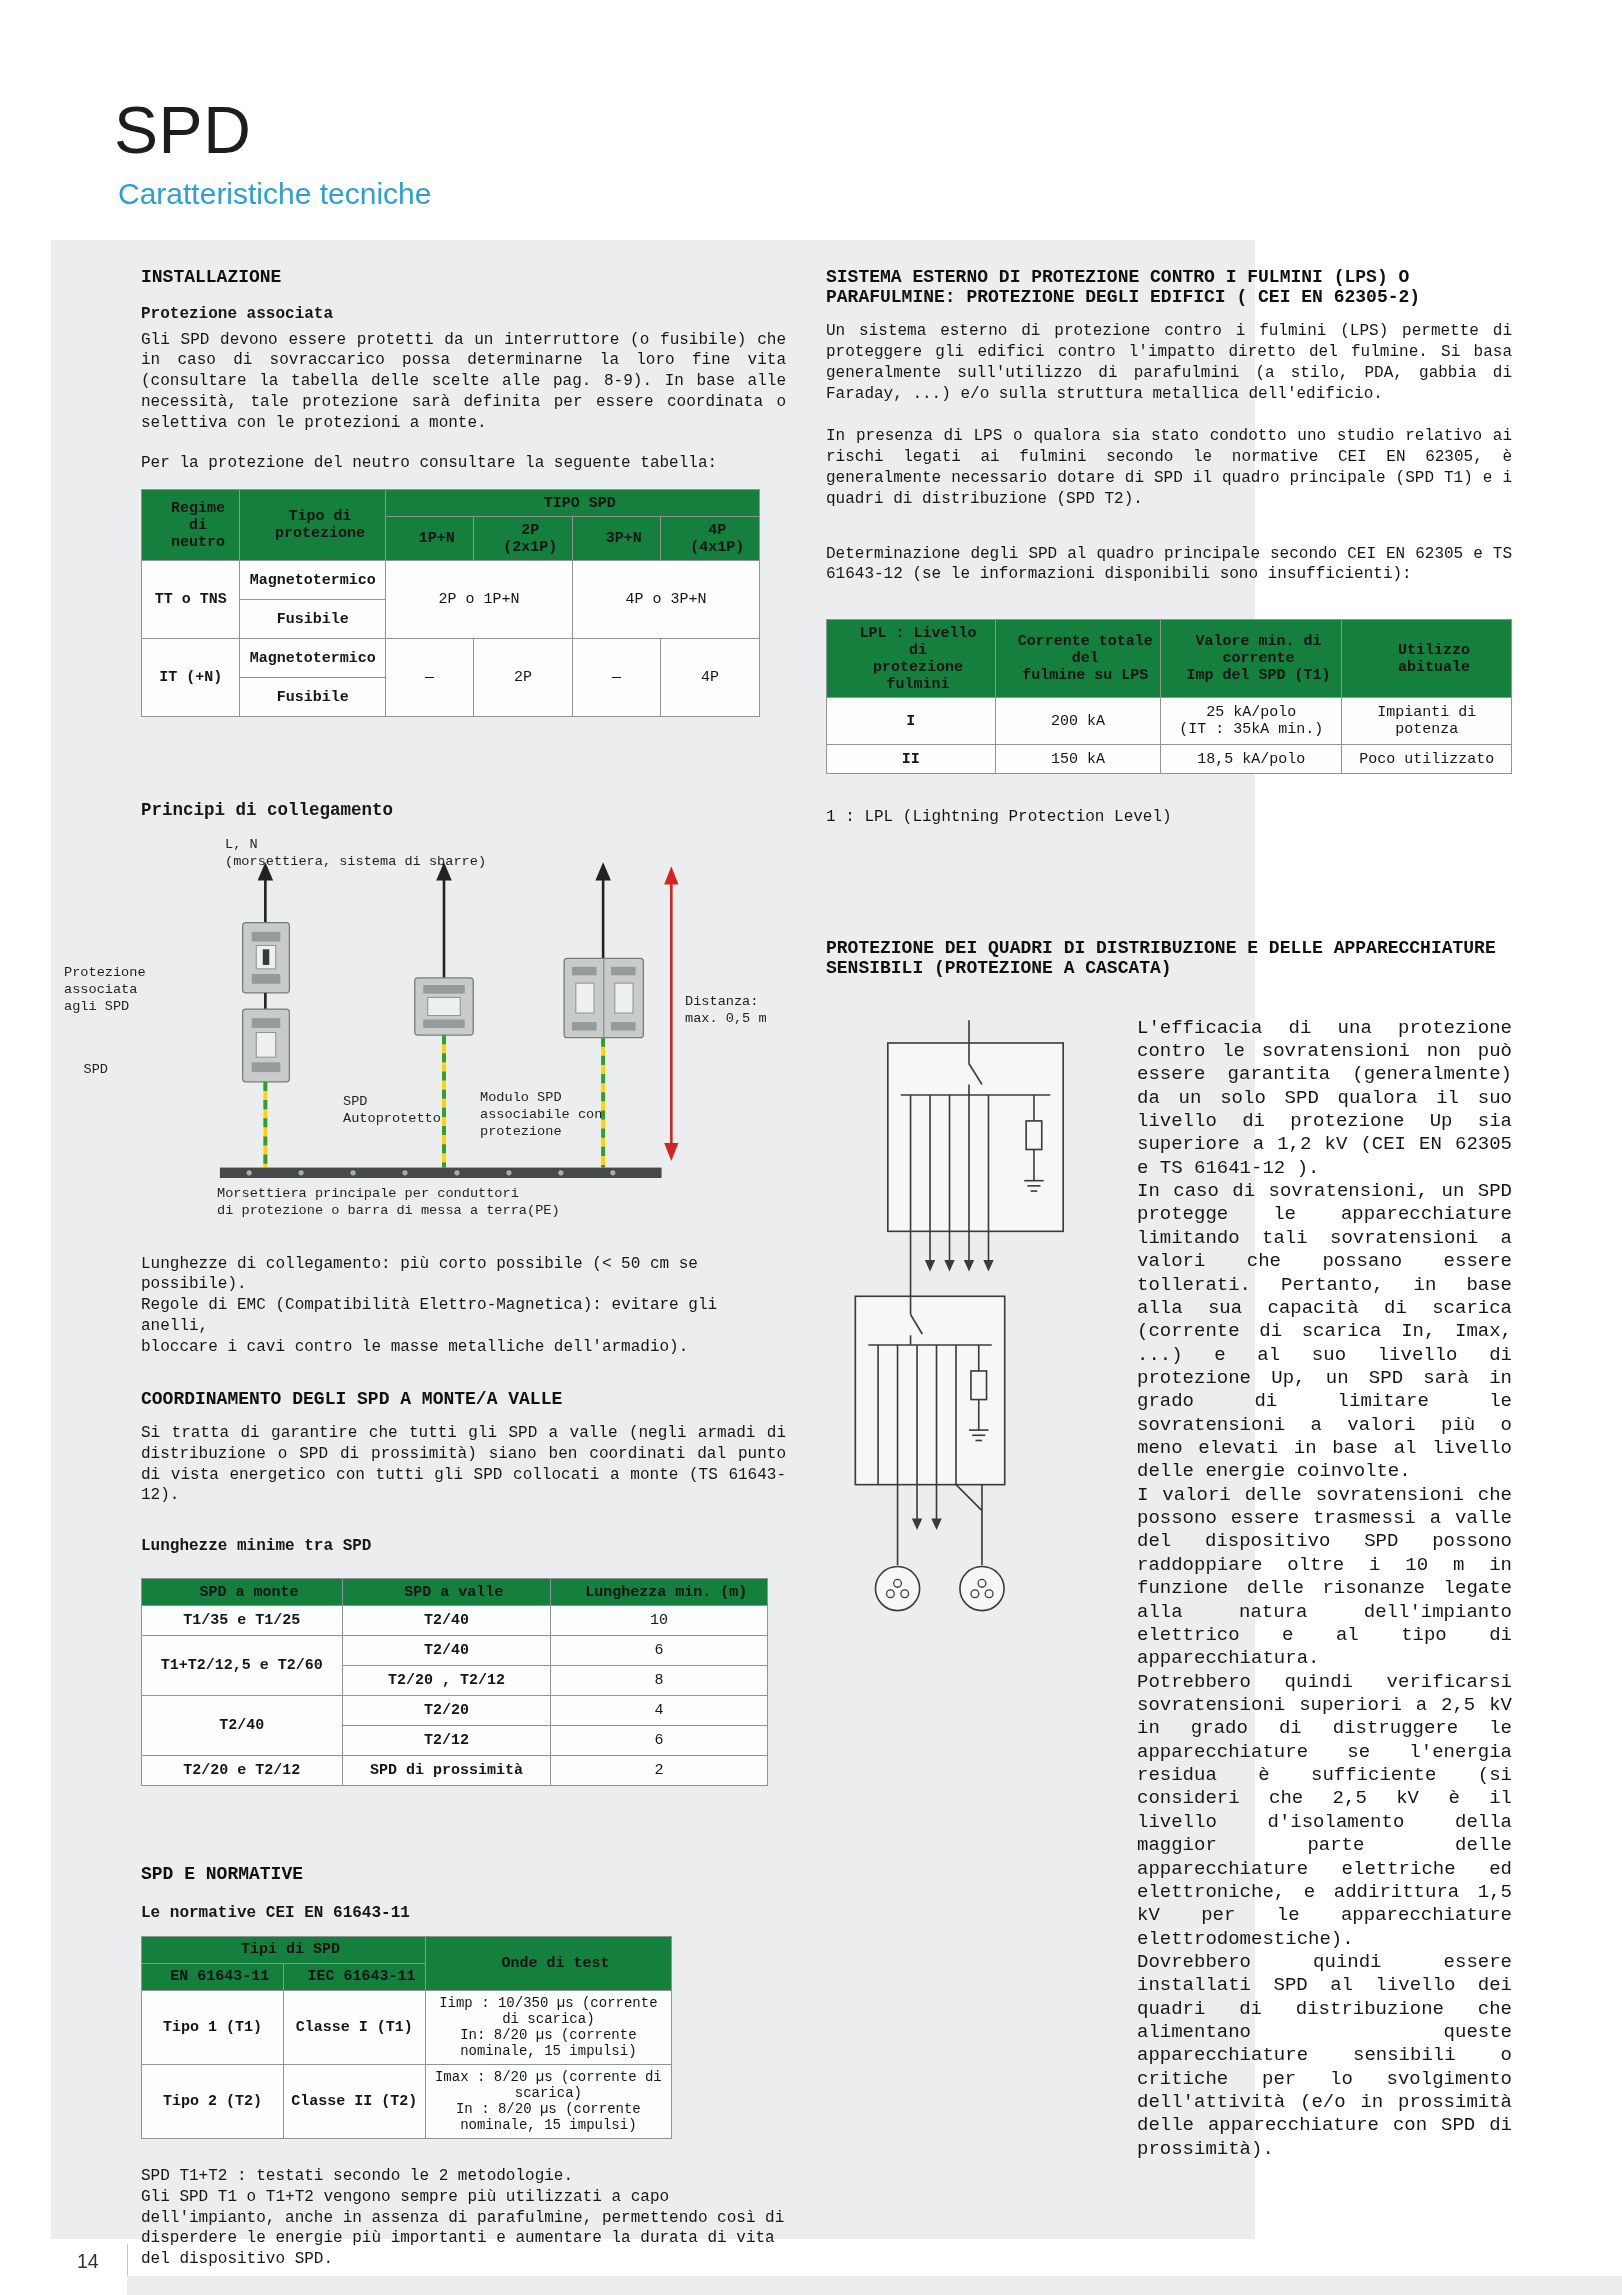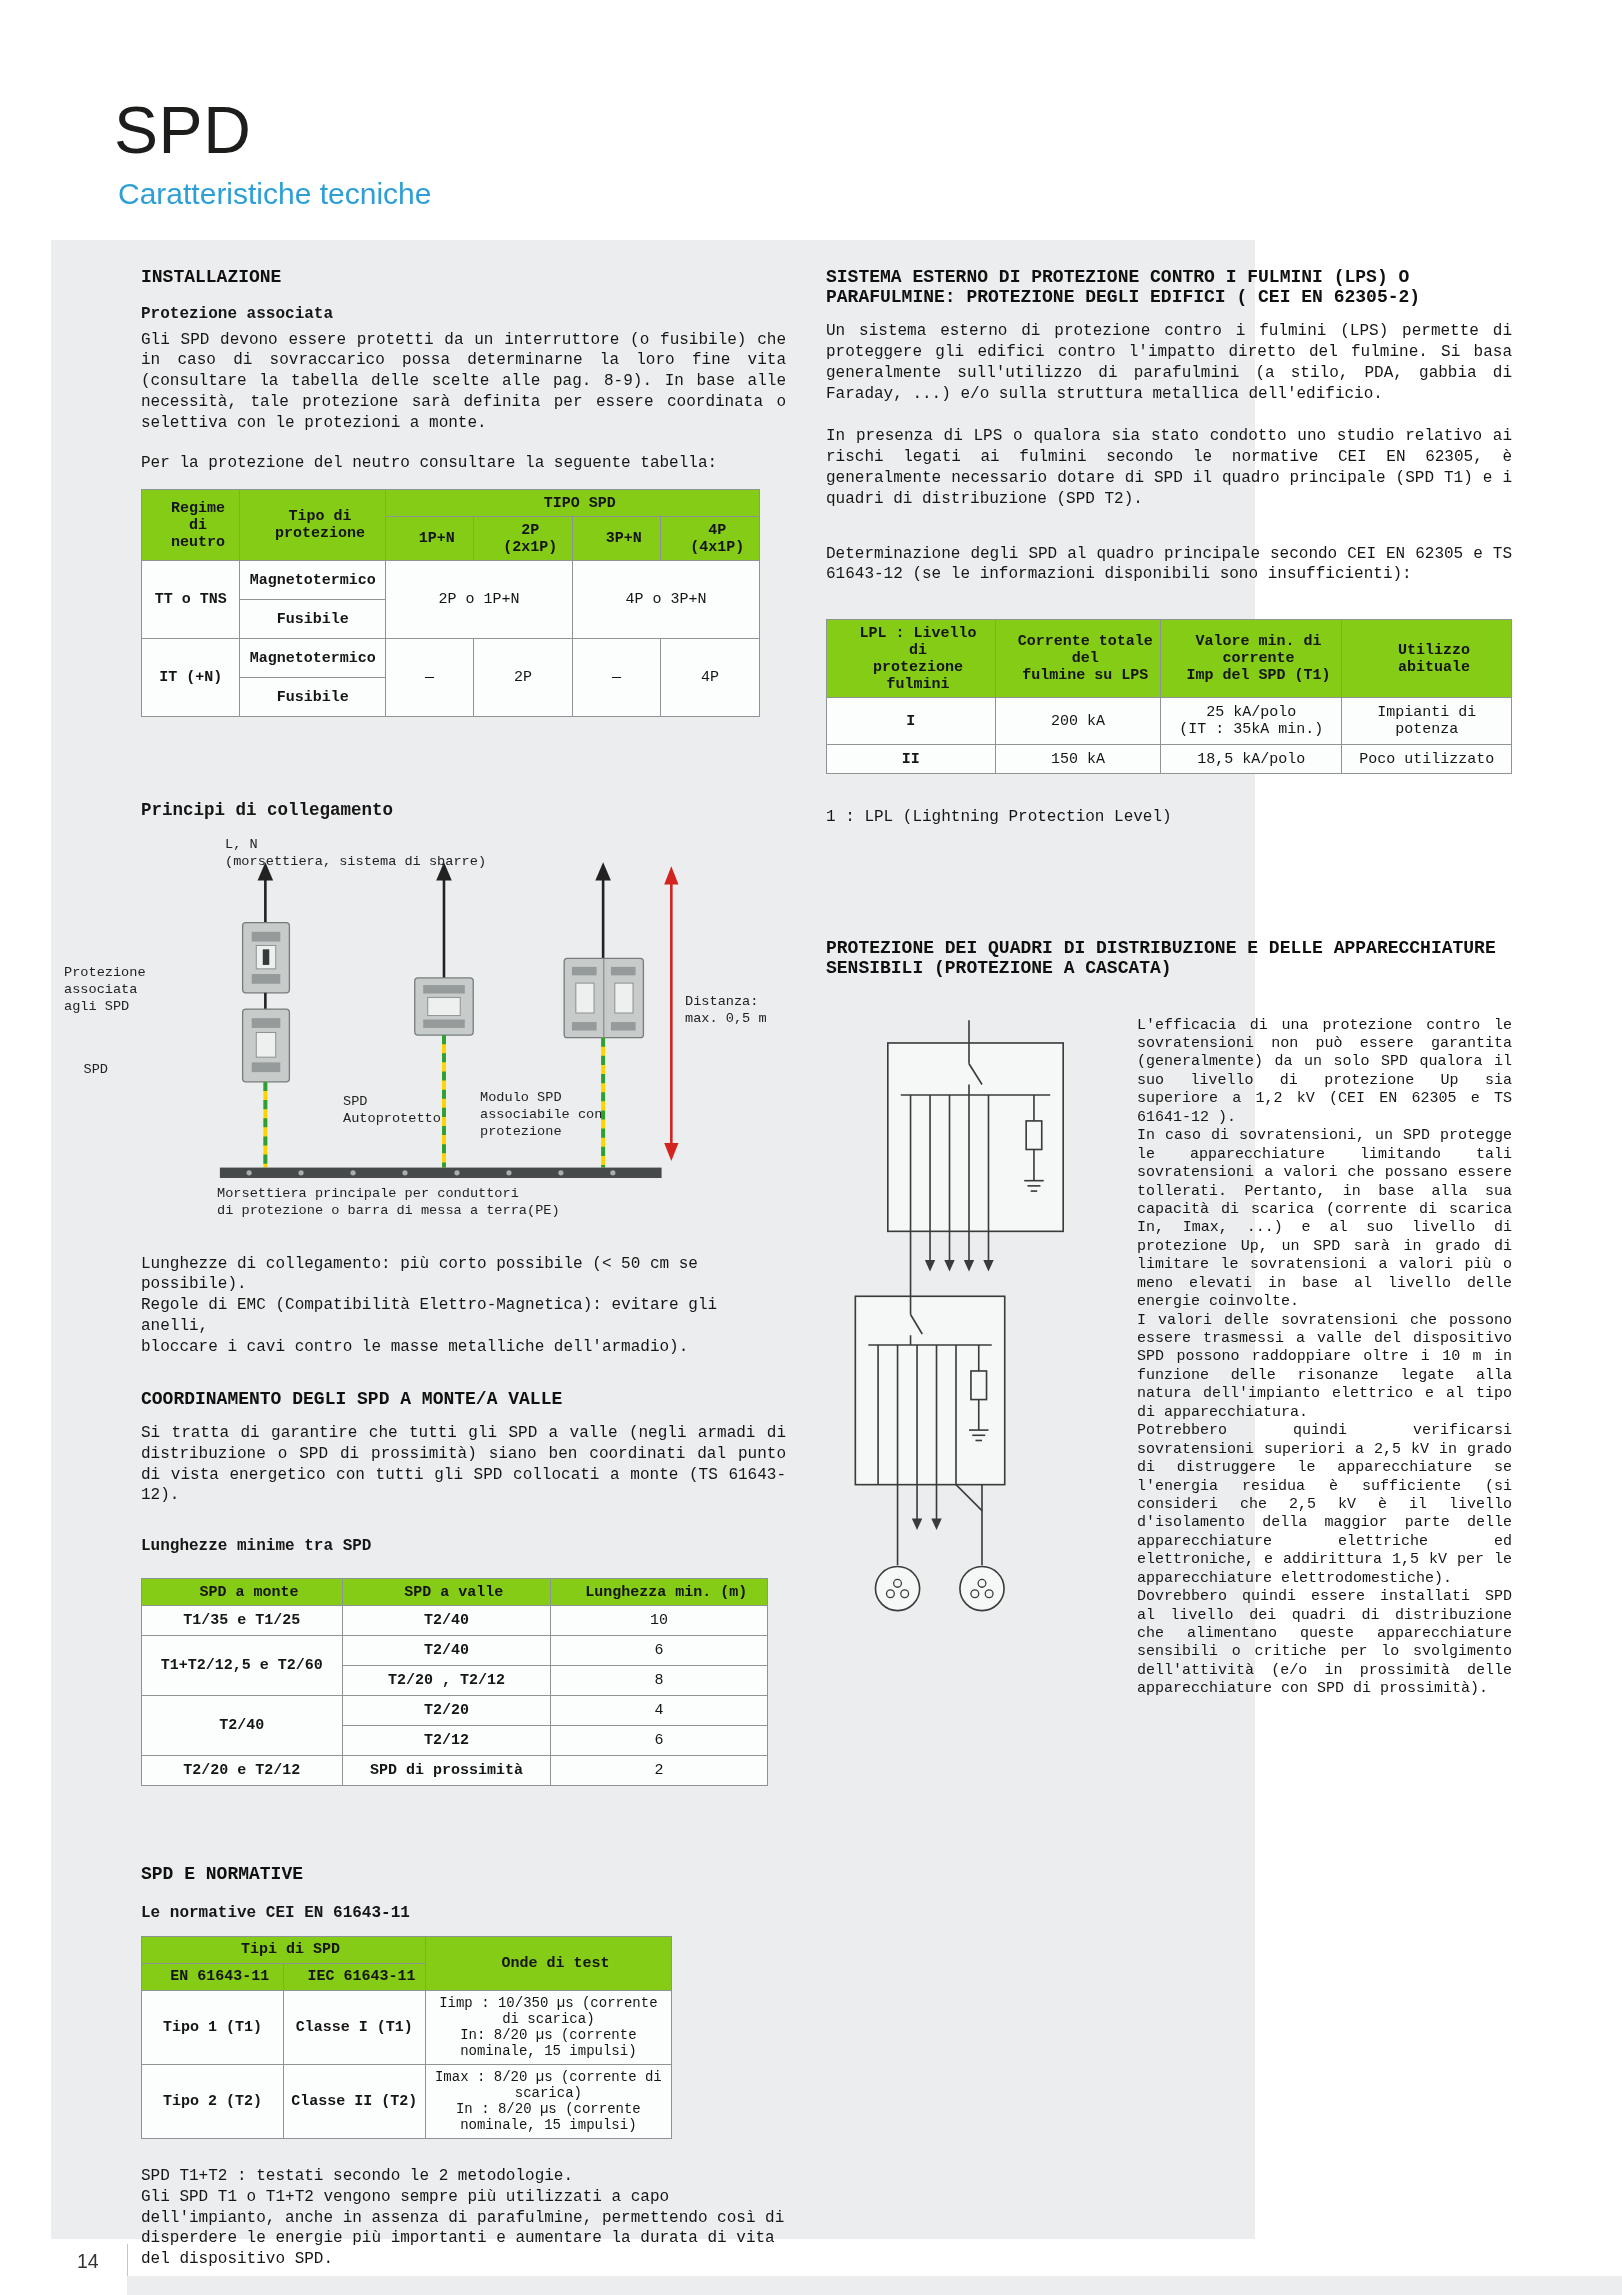--- a/index.html
+++ b/index.html
@@ -10,21 +10,21 @@
   .col{position:absolute;top:27px;}
   .col-left{left:90px;width:645px;}
   .col-right{left:775px;width:686px;}
   .h-section{font-size:18px;font-weight:bold;color:#101010;margin:0 0 18px 0;}
   .h-section.tight{margin-bottom:14.3px;}
   .h-sub{font-size:16px;font-weight:bold;margin:0 0 6.5px 0;}
   .body-text{font-size:16px;line-height:1.3;text-align:justify;margin:0;}
   .pre{white-space:pre-line;}
   table.tbl{border-collapse:collapse;font-size:15px;color:#151515;}
   .tbl th,.tbl td{border:0.6px solid #8e9494;text-align:center;vertical-align:middle;padding:4.5px 6.5px;}
-  .tbl th{background:#84cc16;font-weight:bold;padding-left:21px;}
+  .tbl th{background:#15803d;font-weight:bold;padding-left:21px;}
   .tbl td{background:#fcfdfd;font-weight:normal;}
   .tbl td.b{font-weight:bold;}
   .diagram1{position:relative;width:721px;height:419px;margin-left:-77px;}
   .dlabel{position:absolute;font-size:13.6px;line-height:1.25;color:#222;white-space:pre-line;}
   .cascata-row{display:flex;gap:25px;}
   .cascata-diagram{position:relative;width:286px;flex:0 0 286px;}
   .cascata-text{flex:1;}
   .footer-num{position:absolute;left:77px;top:2250px;font-size:19.5px;color:#333;}
   .footer-rule{position:absolute;left:127px;top:2244px;width:1.3px;height:52px;background:#c3c6c6;}
   .bottom-band{position:absolute;left:127px;top:2276px;width:1495px;height:19.5px;background:#ecedee;}
@@ -369,21 +369,21 @@
               <circle cx="110" cy="872" r="6"></circle>
               <circle cx="121" cy="888" r="6"></circle>
               <circle cx="229" cy="888" r="6"></circle>
               <circle cx="240" cy="872" r="6"></circle>
               <circle cx="251" cy="888" r="6"></circle>
             </g>
           </svg>
         </div>
 
         <div class="cascata-text">
-          <p class="body-text pre" style="font-size:15px;line-height:1.23">L'efficacia di una protezione contro le sovratensioni non può essere garantita (generalmente) da un solo SPD qualora il suo livello di protezione Up sia superiore a 1,2 kV (CEI EN 62305 e TS 61641-12 ).
+          <p class="body-text pre" style="font-size:19px;line-height:1.23">L'efficacia di una protezione contro le sovratensioni non può essere garantita (generalmente) da un solo SPD qualora il suo livello di protezione Up sia superiore a 1,2 kV (CEI EN 62305 e TS 61641-12 ).
 In caso di sovratensioni, un SPD protegge le apparecchiature limitando tali sovratensioni a valori che possano essere tollerati. Pertanto, in base alla sua capacità di scarica (corrente di scarica In, Imax, ...) e al suo livello di protezione Up, un SPD sarà in grado di limitare le sovratensioni a valori più o meno elevati in base al livello delle energie coinvolte.
 I valori delle sovratensioni che possono essere trasmessi a valle del dispositivo SPD possono raddoppiare oltre i 10 m in funzione delle risonanze legate alla natura dell'impianto elettrico e al tipo di apparecchiatura.
 Potrebbero quindi verificarsi sovratensioni superiori a 2,5 kV in grado di distruggere le apparecchiature se l'energia residua è sufficiente (si consideri che 2,5 kV è il livello d'isolamento della maggior parte delle apparecchiature elettriche ed elettroniche, e addirittura 1,5 kV per le apparecchiature elettrodomestiche).
 Dovrebbero quindi essere installati SPD al livello dei quadri di distribuzione che alimentano queste apparecchiature sensibili o critiche per lo svolgimento dell'attività (e/o in prossimità delle apparecchiature con SPD di prossimità).</p>
         </div>
       </div>
 
     </div>
   </div>
 

